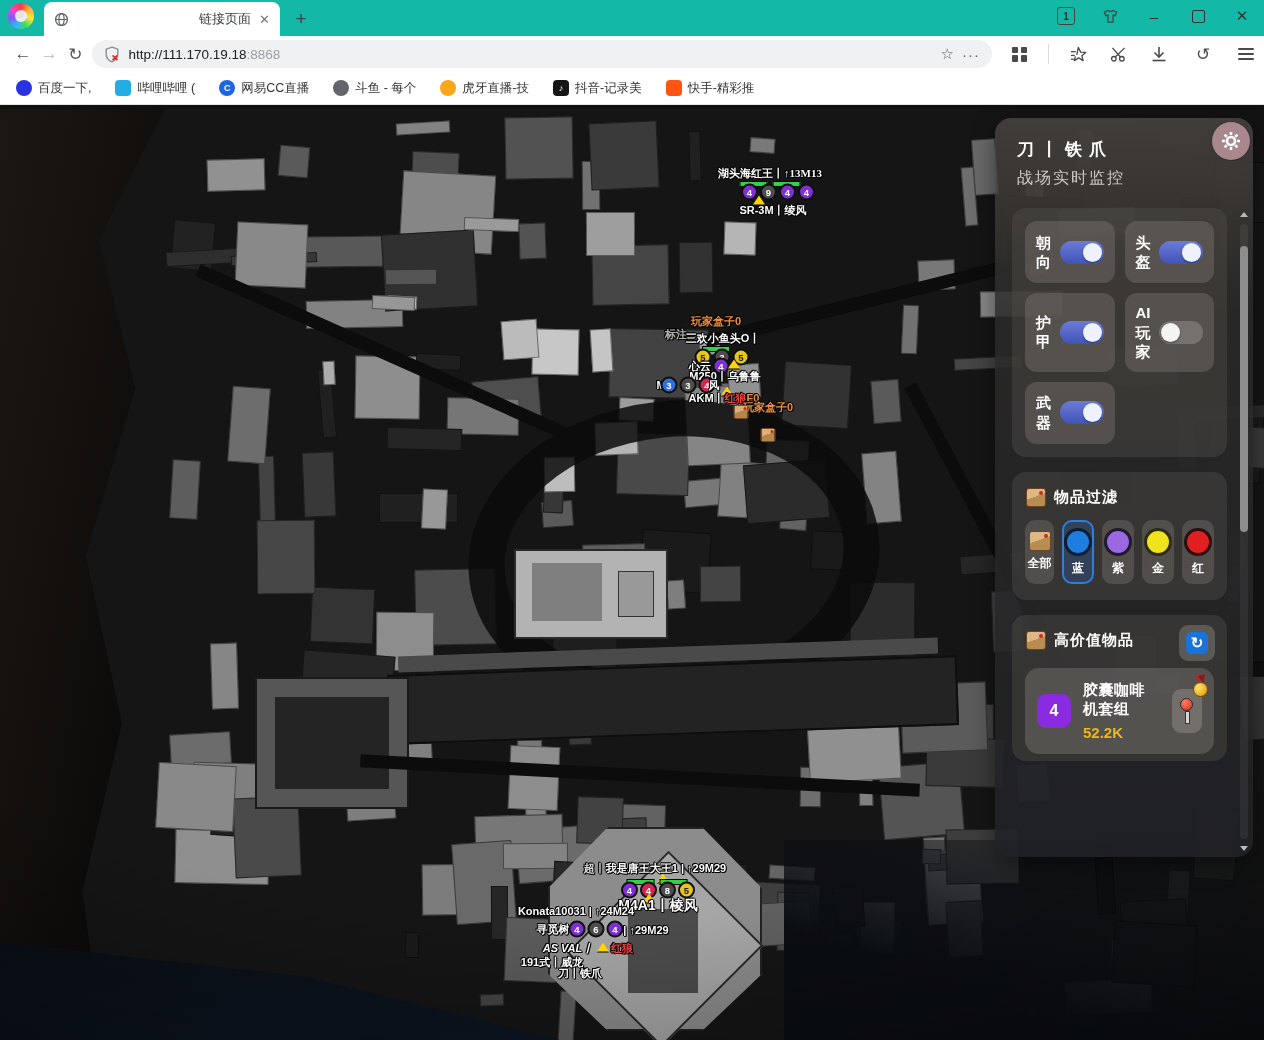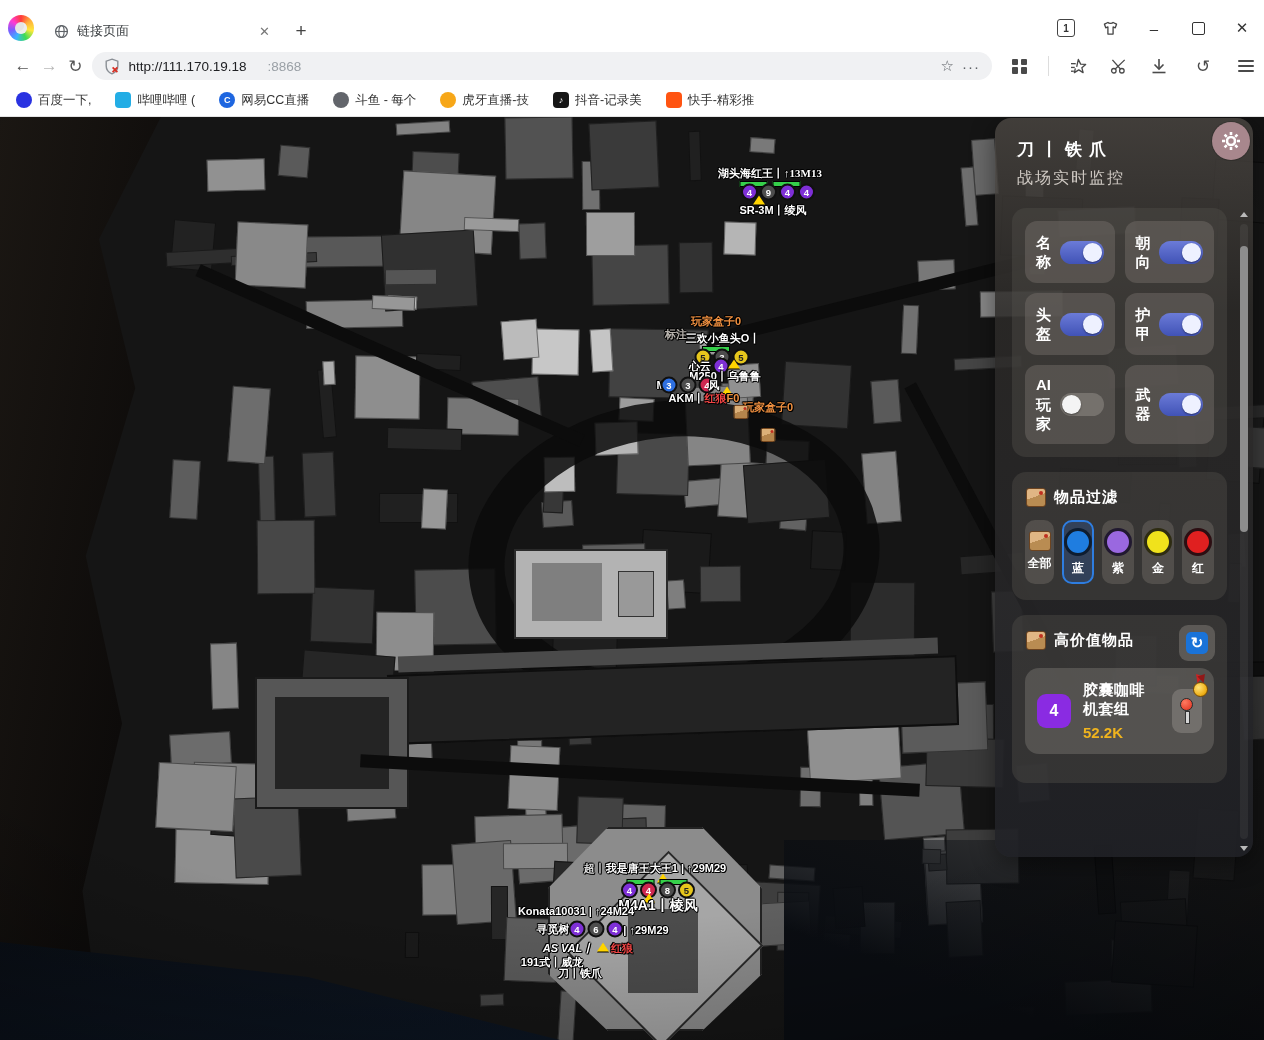--- a/index.html
+++ b/index.html
@@ -1,19 +1,19 @@
 <!DOCTYPE html>
 <html><head>
 <meta charset="utf-8">
 <style>
   html,body{margin:0;padding:0;width:1264px;height:1040px;overflow:hidden;
     font-family:"Liberation Sans",sans-serif;background:#101010;position:relative;}
 
   
-  .titlebar{height:48px;background:#ffffff;display:flex;align-items:flex-end;position:relative;z-index:30;}
+  .titlebar{height:36px;background:#14b8a6;display:flex;align-items:flex-end;position:relative;z-index:30;text-align:right;}
   .logo{width:26px;height:26px;border-radius:50%;margin:7px 8px;flex:0 0 auto;
     background:conic-gradient(#ff3b3b,#ffb03b,#ffe83b,#3bdc55,#3bb4ff,#7a5cff,#ff3bd4,#ff3b3b);
     position:relative;}
   .logo::after{content:"";position:absolute;inset:7px;border-radius:50%;background:#e4e4e4;
     box-shadow:-2px -2px 0 1px rgba(255,255,255,.35) inset;}
   .tab{width:216px;height:34px;background:#fff;border-radius:8px 8px 0 0;display:flex;align-items:center;
     gap:8px;padding:0 10px;margin-left:2px;}
   .tab-title{font-size:13px;color:#3c4043;flex:1;overflow:hidden;white-space:nowrap;}
   .tab-close{color:#777;font-size:13px;line-height:1;cursor:default;}
   .newtab{width:26px;height:26px;margin:0 0 4px 8px;display:grid;place-items:center;color:#444;font-size:19px;}
@@ -22,21 +22,21 @@
   .tabcount{width:16px;height:16px;border:1.6px solid #444;border-radius:3px;display:grid;place-items:center;
     font-size:10px;font-weight:bold;color:#333;}
   svg.ic{display:block;}
 
   .toolbar{height:36px;background:#fff;display:flex;align-items:center;padding:0 10px;z-index:30;position:relative;}
   .navbtn{width:28px;height:28px;display:grid;place-items:center;font-size:17px;color:#555;}
   .navbtn.disabled{color:#b8b8b8;}
   .urlbar{width:938px;height:28px;background:#f0f1f3;border-radius:14px;margin-left:4px;display:flex;
     align-items:center;padding:0 12px;gap:8px;}
   .url-main{font-size:13.5px;color:#202124;}
-  .url-port{font-size:13.5px;color:#9aa0a6;margin-left:21px;}
+  .url-port{font-size:13.5px;color:#9aa0a6;}
   .urlbar .spacer{flex:1;}
   .urlstar{color:#5f6368;font-size:15px;}
   .urldots{color:#5f6368;font-size:15px;letter-spacing:1px;}
   .ext-icons{display:flex;align-items:center;gap:21px;margin-left:20px;color:#4a4a4a;}
   .gridicon{width:15px;height:15px;display:grid;grid-template-columns:1fr 1fr;gap:2.5px;}
   .gridicon span{background:#4a4a4a;border-radius:1px;}
   .vdiv{width:1px;height:20px;background:#ddd;}
   .burger{width:16px;height:12px;display:flex;flex-direction:column;justify-content:space-between;}
   .burger span{height:2px;background:#4a4a4a;border-radius:1px;}
 
@@ -123,21 +123,21 @@
   .cube{width:18px;height:17px;border-radius:3px;border:1px solid #6d4420;position:relative;flex:0 0 auto;
     background:linear-gradient(160deg,#e0b684 45%,#b98c52 45%);}
   .cube::after{content:"";position:absolute;right:2px;top:2px;width:4px;height:4px;background:#c03020;border-radius:50%;}
   .fopts{display:flex;gap:8px;padding:13px 13px 16px;}
   .fopt{width:37px;padding:6px 0 5px;border-radius:10px;background:rgba(120,114,108,.42);
     border:2px solid transparent;text-align:center;}
   .fopt.selected{border-color:#2e7de0;background:rgba(44,86,146,.4);}
   .fcircle{display:block;width:22px;height:22px;margin:0 auto;border-radius:50%;border:3px solid rgba(12,12,16,.85);}
   .fcircle.cube{border-radius:3px;width:20px;height:18px;border:1px solid #6d4420;margin-top:3px;margin-bottom:3px;}
   .flabel{display:block;font-size:12px;font-weight:bold;margin-top:4px;}
-  .hv-card{position:relative;padding-bottom:29px;}
+  .hv-card{position:relative;padding-bottom:7px;}
   .refreshbtn{position:absolute;right:12px;top:10px;width:36px;height:36px;border-radius:9px;
     background:rgba(130,126,120,.5);display:grid;place-items:center;}
   .refreshin{width:22px;height:22px;border-radius:5px;background:#1a73d8;display:grid;place-items:center;
     color:#fff;font-size:15px;font-weight:bold;}
   .refreshin::before{content:"\21BB";}
   .hvitem{margin:18px 13px 0;background:rgba(150,146,140,.32);border-radius:14px;padding:13px 12px;
     display:flex;align-items:center;gap:12px;}
   .grade{width:34px;height:34px;border-radius:9px;display:grid;place-items:center;
     font-size:16px;font-weight:bold;color:#fff;flex:0 0 auto;}
   .hvname{font-size:15px;font-weight:bold;letter-spacing:.5px;}
@@ -519,21 +519,21 @@
     <div class="mk mk-tri" style="left: 734px; top: 364px;"></div>
     <div class="mk mk-label" style="left: 725px; top: 376px;"><span style="color: rgb(255, 255, 255);">M250丨乌鲁鲁</span></div>
     <div class="mk mk-label" style="left: 661px; top: 385px;"><span style="color: rgb(255, 255, 255);">M</span></div>
     <div class="mk mk-badges" style="left: 688px; top: 385px;">
       <span class="mk-badge" style="background: rgb(46, 111, 224);">3</span>
       <span class="mk-badge" style="background: rgb(77, 77, 77);">3</span>
       <span class="mk-badge" style="background: rgb(207, 39, 80);">4</span>
     </div>
     <div class="mk mk-label" style="left: 714px; top: 385px;"><span style="color: rgb(255, 255, 255);">风</span></div>
     <div class="mk mk-tri" style="left: 727px; top: 391px;"></div>
-    <div class="mk mk-label" style="left: 704px; top: 398px;"><span style="color: rgb(255, 255, 255);">AKM丨</span><span style="color: rgb(239, 68, 68);">红狼</span><span style="color: rgb(240, 144, 64);">F0</span></div>
+    <div class="mk mk-label" style="left: 724px; top: 398px;"><span style="color: rgb(255, 255, 255);">AKM丨</span><span style="color: rgb(239, 68, 68);">红狼</span><span style="color: rgb(240, 144, 64);">F0</span></div>
     <div class="mk mk-label" style="left: 768px; top: 407px;"><span style="color: rgb(240, 144, 64);">玩家盒子0</span></div>
     <div class="mk mk-box" style="left: 741px; top: 412px;"></div>
     <div class="mk mk-box" style="left: 768px; top: 421px;"></div>
     <div class="mk mk-label" style="left: 655px; top: 868px;"><span style="color: rgb(221, 221, 221);">超丨</span><span style="color: rgb(255, 255, 255);">我是唐王大王1 | ↑29M29</span></div>
     <div class="mk mk-tri" style="left: 663px; top: 878px;"></div>
     <div class="mk mk-bar" style="left: 657px; top: 882px;">
       <i></i>
       <i></i>
     </div>
     <div class="mk mk-badges" style="left: 658px; top: 890px;">
@@ -577,24 +577,20 @@
         <line x1="16.4" y1="3.6" x2="14.2" y2="5.8"></line>
           <line x1="5.8" y1="14.2" x2="3.6" y2="16.4"></line>
       </g>
     </svg>
   </div>
 
   <div class="scrollwrap">
     <div class="card tgrid">
 
 
-        <div class="tcard">
-          <span class="tlabel">名称</span>
-          <span class="tswitch on"></span>
-        </div>
 
         <div class="tcard">
           <span class="tlabel">朝向</span>
           <span class="tswitch on"></span>
         </div>
 
         <div class="tcard">
           <span class="tlabel">头盔</span>
           <span class="tswitch on"></span>
         </div>

